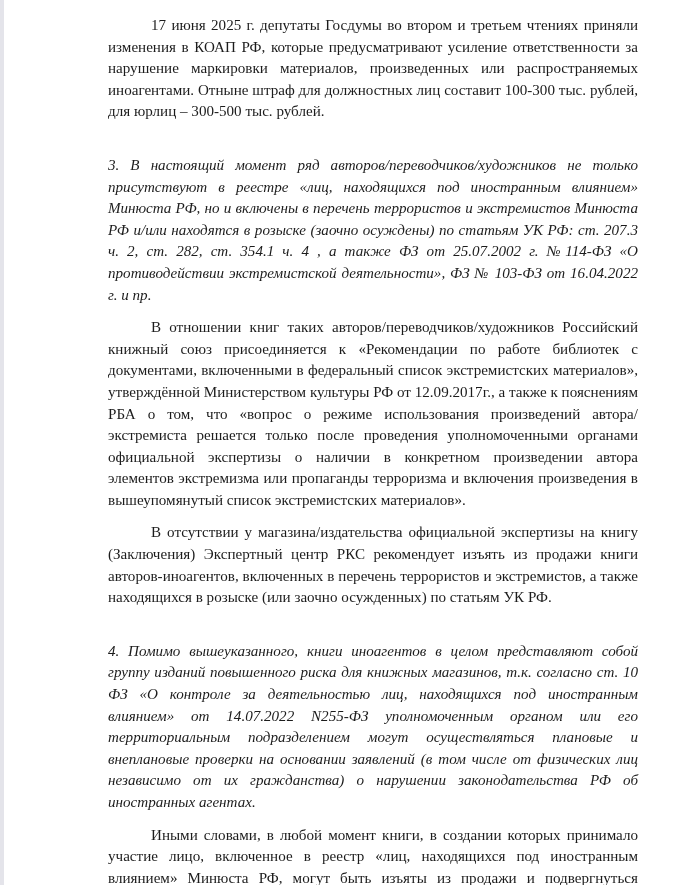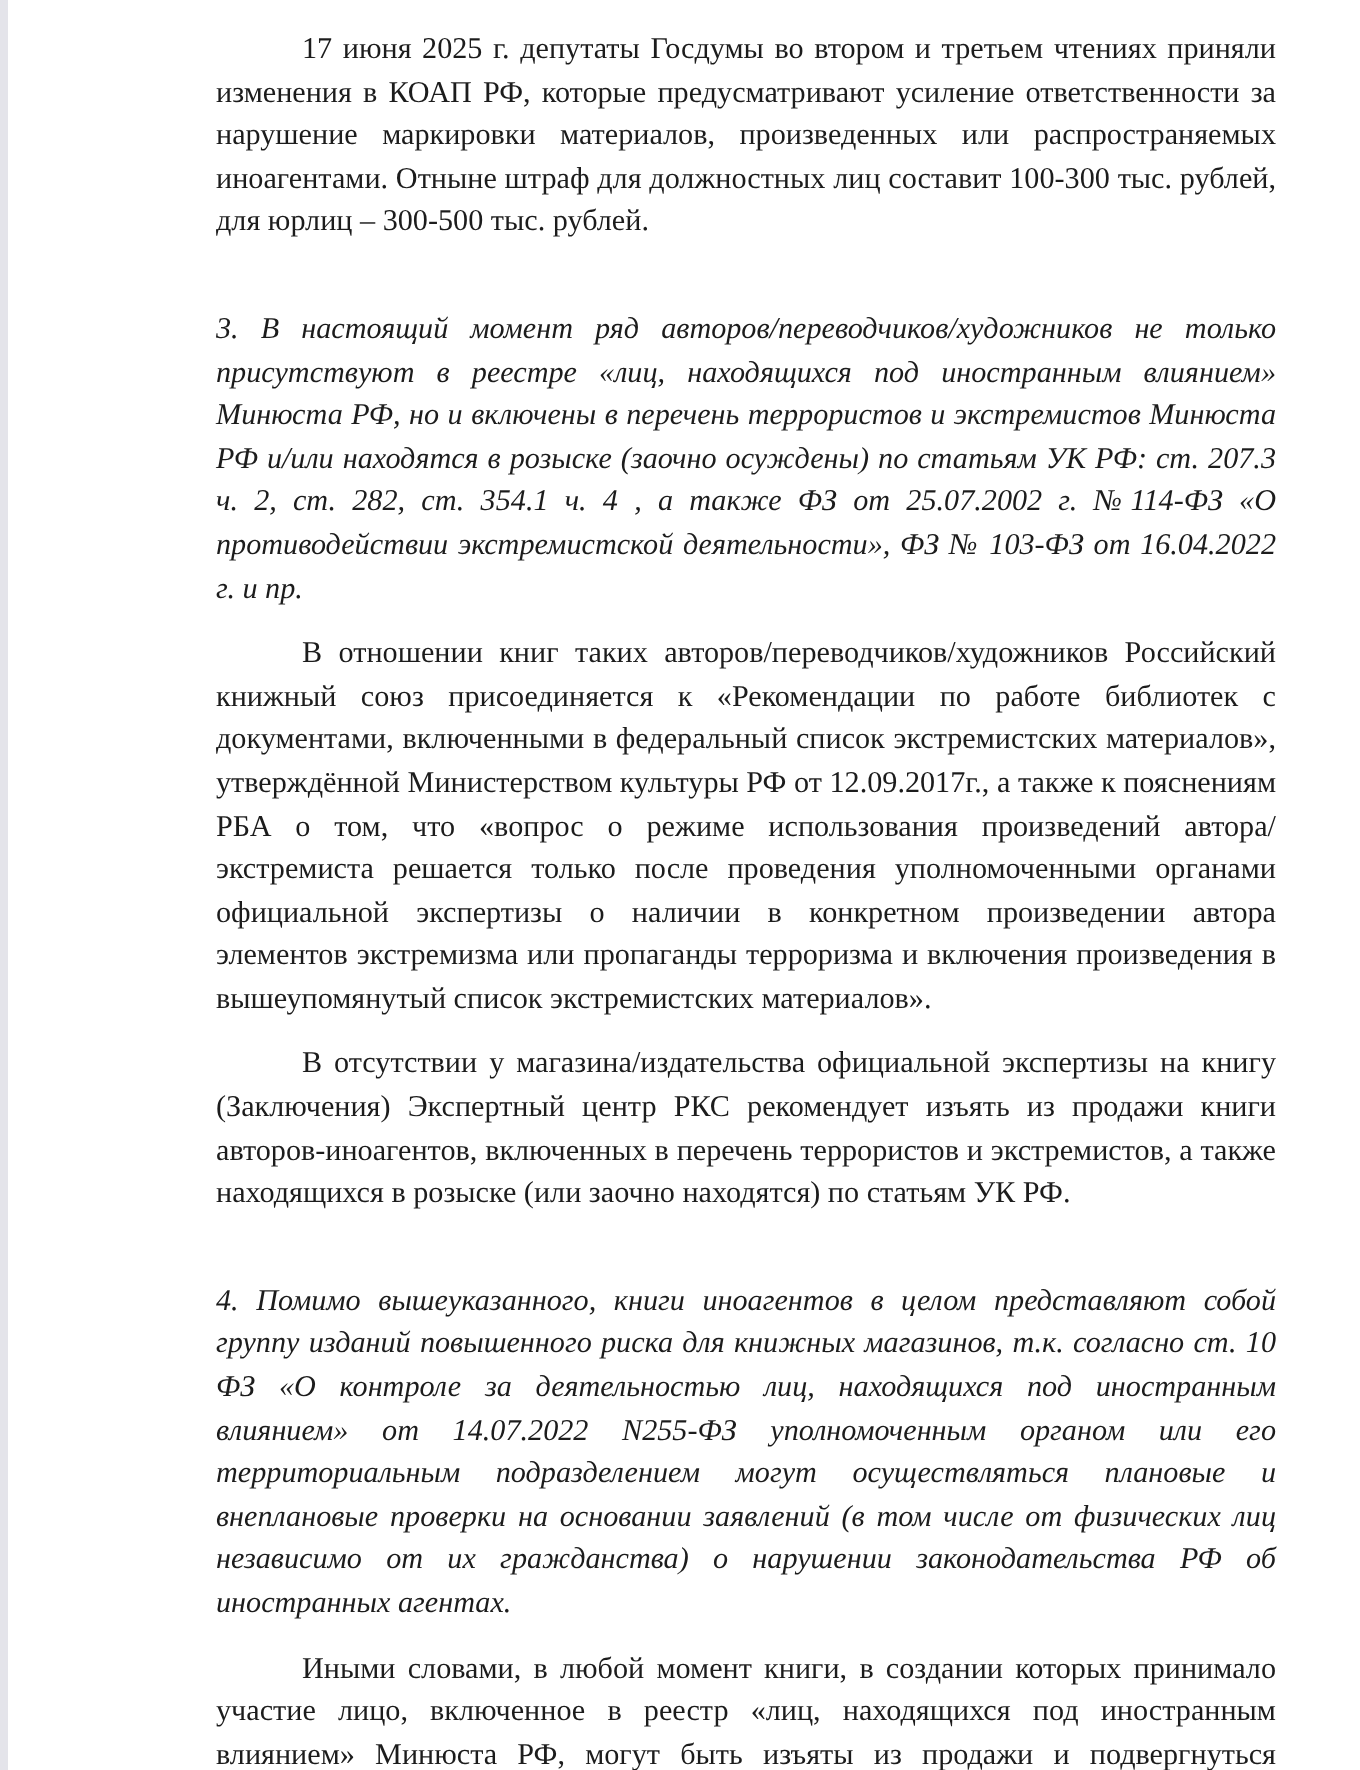--- a/index.html
+++ b/index.html
@@ -25,16 +25,16 @@
 </style>
 </head>
 <body>
 
 <div class="edge"></div>
 
 <div class="page">
   <p class="indent">17 июня 2025 г. депутаты Госдумы во втором и третьем чтениях приняли изменения в КОАП РФ, которые предусматривают усиление ответственности за нарушение маркировки материалов, произведенных или распространяемых иноагентами. Отныне штраф для должностных лиц составит 100-300 тыс. рублей, для юрлиц – 300-500 тыс. рублей.</p>
   <p class="gap-l" style="margin-top:45px">3. В настоящий момент ряд авторов/переводчиков/художников не только присутствуют в реестре «лиц, находящихся под иностранным влиянием» Минюста РФ, но и включены в перечень террористов и экстремистов Минюста РФ и/или находятся в розыске (заочно осуждены) по статьям УК РФ: ст. 207.3 ч. 2, ст. 282, ст. 354.1 ч. 4 , а также ФЗ от 25.07.2002 г. №114-ФЗ «О противодействии экстремистской деятельности», ФЗ № 103-ФЗ от 16.04.2022 г. и пр.</p>
   <p class="indent gap-s">В отношении книг таких авторов/переводчиков/художников Российский книжный союз присоединяется к «Рекомендации по работе библиотек с документами, включенными в федеральный список экстремистских материалов», утверждённой Министерством культуры РФ от 12.09.2017г., а также к пояснениям РБА о том, что «вопрос о режиме использования произведений автора/экстремиста решается только после проведения уполномоченными органами официальной экспертизы о наличии в конкретном произведении автора элементов экстремизма или пропаганды терроризма и включения произведения в вышеупомянутый список экстремистских материалов».</p>
-  <p class="indent gap-s">В отсутствии у магазина/издательства официальной экспертизы на книгу (Заключения) Экспертный центр РКС рекомендует изъять из продажи книги авторов-иноагентов, включенных в перечень террористов и экстремистов, а также находящихся в розыске (или заочно находятся) по статьям УК РФ.</p>
+  <p class="indent gap-s">В отсутствии у магазина/издательства официальной экспертизы на книгу (Заключения) Экспертный центр РКС рекомендует изъять из продажи книги авторов-иноагентов, включенных в перечень террористов и экстремистов, а также находящихся в розыске (или заочно осужденных) по статьям УК РФ.</p>
   <p class="gap-l" style="margin-top:43px">4. Помимо вышеуказанного, книги иноагентов в целом представляют собой группу изданий повышенного риска для книжных магазинов, т.к. согласно ст. 10 ФЗ «О контроле за деятельностью лиц, находящихся под иностранным влиянием» от 14.07.2022 N255-ФЗ уполномоченным органом или его территориальным подразделением могут осуществляться плановые и внеплановые проверки на основании заявлений (в том числе от физических лиц независимо от их гражданства) о нарушении законодательства РФ об иностранных агентах.</p>
   <p class="indent gap-s">Иными словами, в любой момент книги, в создании которых принимало участие лицо, включенное в реестр «лиц, находящихся под иностранным влиянием» Минюста РФ, могут быть изъяты из продажи и подвергнуться дополнительной экспертизе на предмет присутствия деструктивного контента в части пропаганды ЛГБТ, дискредитации ВС РФ или возбуждения ненависти либо вражды, а равно унижение человеческого достоинства и пр. И если, к примеру, будет доказано (экспертным заключением) присутствие в книге признаков пропаганды нетрадиционных сексуальных отношений и (или) предпочтений, смены пола либо отказа от деторождения…, то согласно ст. 6.21 КОАП РФ это повлечет за собой наложение административного штрафа на юридических лиц – от 800 тыс. до 4 млн рублей.</p>
 </div>
 
 </body></html>

